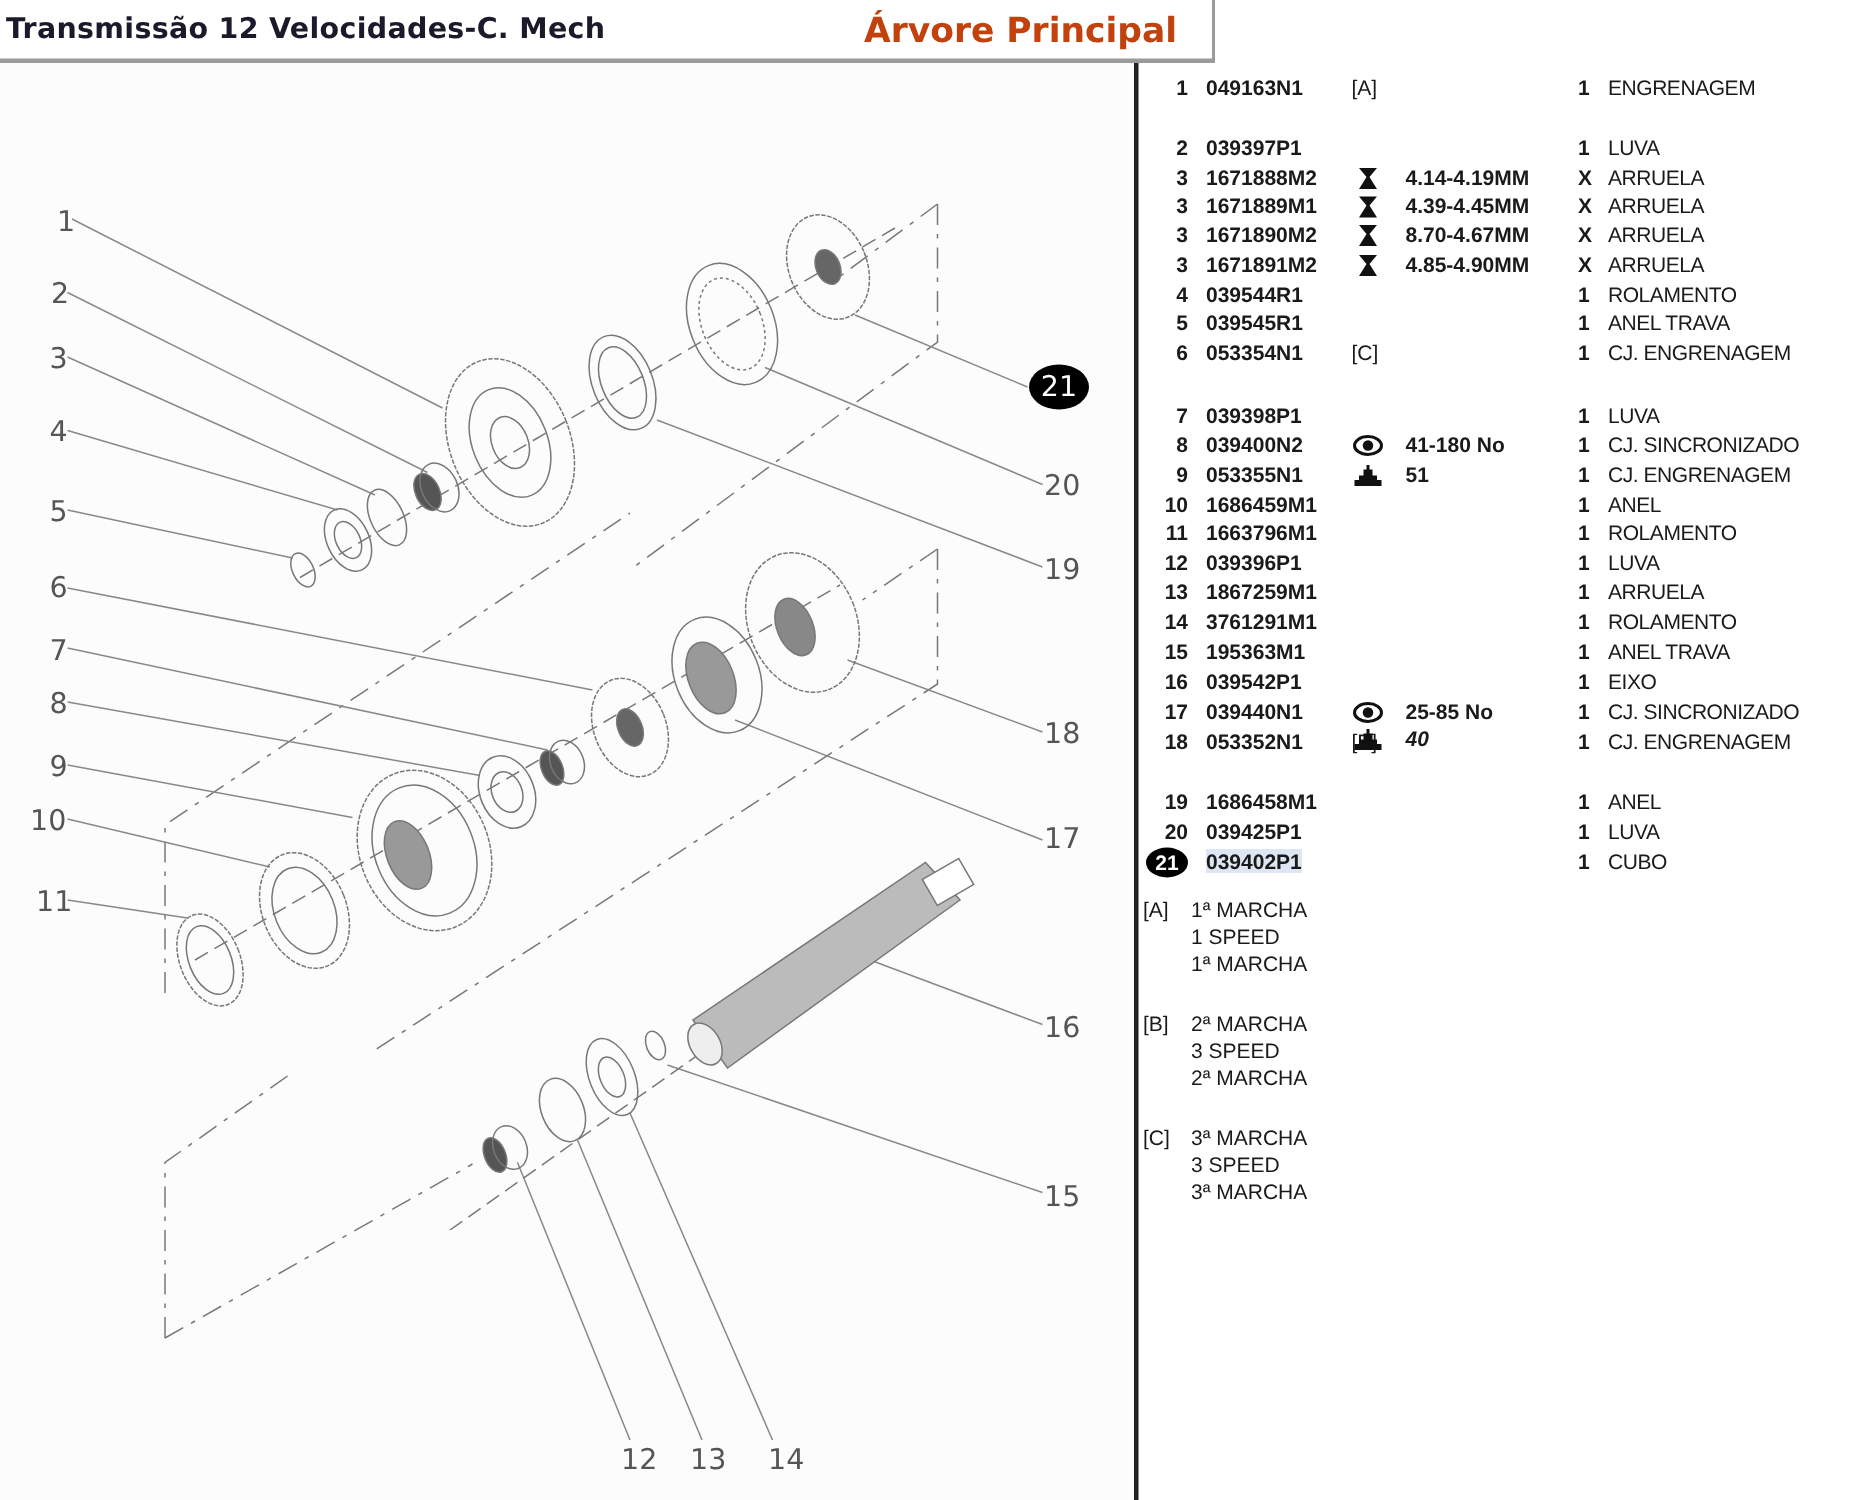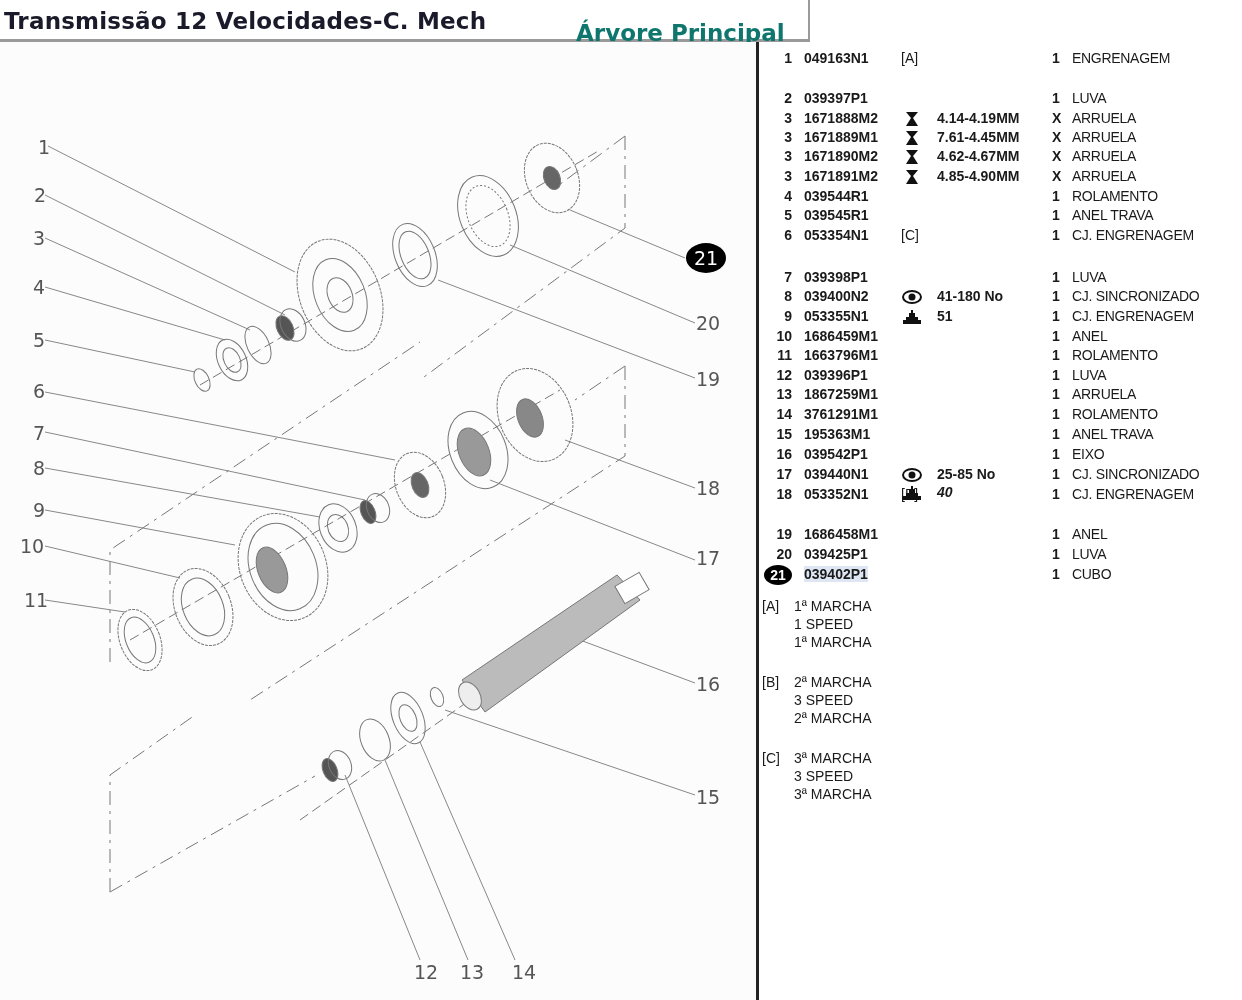--- a/index.html
+++ b/index.html
@@ -1,19 +1,19 @@
 <!DOCTYPE html>
 <html><head>
 <meta charset="utf-8">
 <style>
   html, body { margin:0; padding:0; background:#ffffff; }
   body { width:1242px; height:1000px; position:relative; overflow:hidden; font-family:"Liberation Sans", sans-serif; }
   .title-bar { position:absolute; left:0; top:0; width:810px; height:42px; background:#fff; border-bottom:3px solid #9a9a9a; border-right:2px solid #9a9a9a; box-sizing:border-box; }
-  .title { position:absolute; left:4px; top:8px; font-family:"DejaVu Sans", sans-serif; font-weight:bold; font-size:23px; color:#1a1a2a; letter-spacing:0.2px; white-space:nowrap; }
-  .title-sec { position:absolute; left:576px; top:8px; font-family:"DejaVu Sans", sans-serif; font-weight:bold; font-size:23px; color:#0f766e; white-space:nowrap;margin-top:12px; }
+  .title { position:absolute; left:4px; top:8px; font-family:"DejaVu Sans", sans-serif; font-weight:bold; font-size:19px; color:#1a1a2a; letter-spacing:0.2px; white-space:nowrap; }
+  .title-sec { position:absolute; left:576px; top:8px; font-family:"DejaVu Sans", sans-serif; font-weight:bold; font-size:23px; color:#c2410c; white-space:nowrap; }
   .diagram { position:absolute; left:0; top:42px; width:758px; height:958px; background:#fcfcfc; }
   .diagram svg { position:absolute; left:0; top:0; }
   .divider { position:absolute; left:756px; top:42px; width:3px; height:958px; background:#222; }
   .callout { font-family:"DejaVu Sans", sans-serif; font-size:19px; fill:#555; }
   .list { position:absolute; left:760px; top:44px; width:482px; height:956px; font-family:"Liberation Sans", sans-serif; font-weight:bold; font-size:14px; color:#1a1a1a; }
   .row { position:absolute; left:0; height:18px; white-space:nowrap; }
   .row .idx { position:absolute; right:444px; text-align:right; }
   .row .pn { position:absolute; left:44px; }
   .row .tag { position:absolute; left:140px; font-weight:normal; }
   .row .icon { position:absolute; left:142px; top:1px; width:20px; height:16px; }
@@ -178,31 +178,31 @@
       <span class="spec">4.14-4.19MM</span>
       <span class="qty">X</span>
       <span class="desc">ARRUELA</span>
     </div>
     <div class="row" style="top: 85px; width: 482px;">
       <span class="idx" style="left:0;width:32px;">3</span>
       <span class="pn">1671889M1</span>
       <span class="icon"><svg width="20" height="16" viewBox="0 0 20 16">
           <path d="M4 1 L16 1 L11 7 L16 15 L4 15 L9 7 Z" fill="#111"></path>
         </svg></span>
-      <span class="spec">7.61-4.45MM</span>
+      <span class="spec">4.39-4.45MM</span>
       <span class="qty">X</span>
       <span class="desc">ARRUELA</span>
     </div>
     <div class="row" style="top: 104px; width: 482px;">
       <span class="idx" style="left:0;width:32px;">3</span>
       <span class="pn">1671890M2</span>
       <span class="icon"><svg width="20" height="16" viewBox="0 0 20 16">
           <path d="M4 1 L16 1 L11 7 L16 15 L4 15 L9 7 Z" fill="#111"></path>
         </svg></span>
-      <span class="spec">4.62-4.67MM</span>
+      <span class="spec">8.70-4.67MM</span>
       <span class="qty">X</span>
       <span class="desc">ARRUELA</span>
     </div>
     <div class="row" style="top: 124px; width: 482px;">
       <span class="idx" style="left:0;width:32px;">3</span>
       <span class="pn">1671891M2</span>
       <span class="icon"><svg width="20" height="16" viewBox="0 0 20 16">
           <path d="M4 1 L16 1 L11 7 L16 15 L4 15 L9 7 Z" fill="#111"></path>
         </svg></span>
       <span class="spec">4.85-4.90MM</span>

